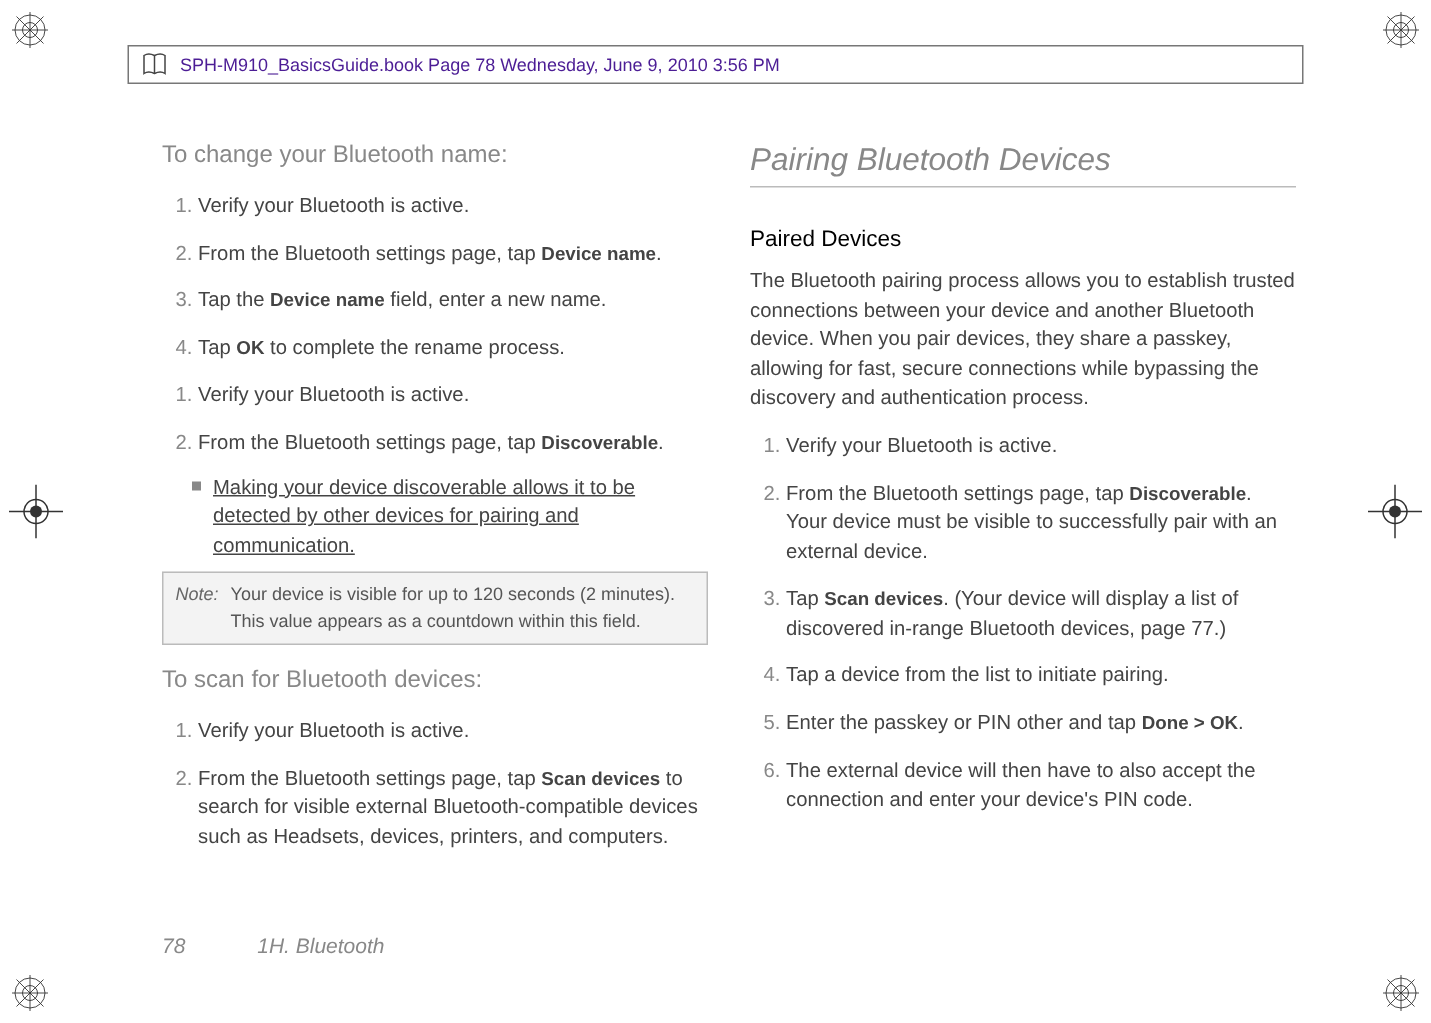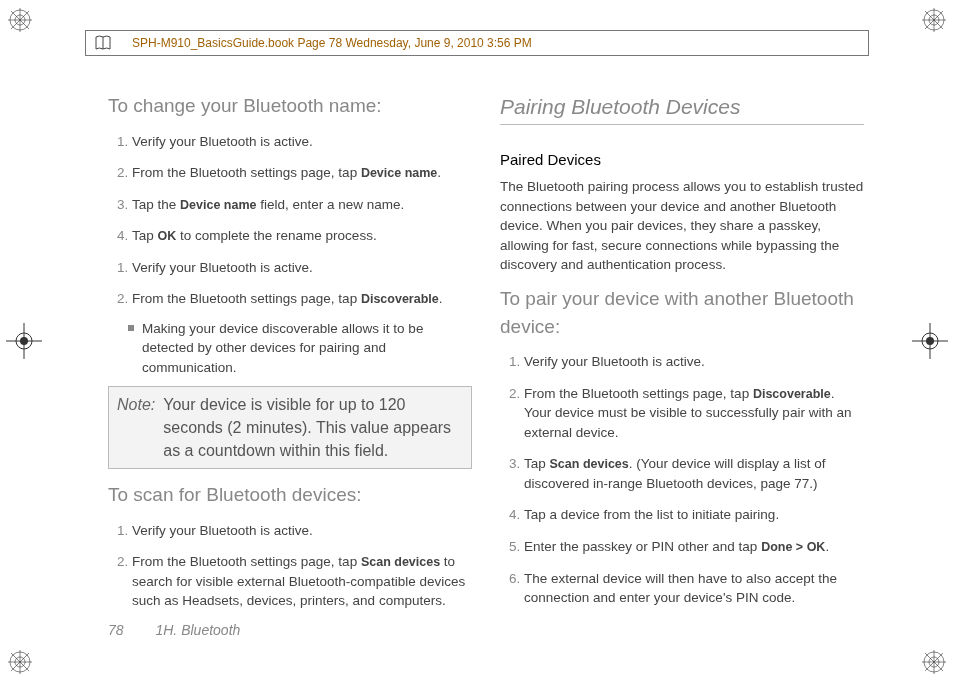--- a/index.html
+++ b/index.html
@@ -31,75 +31,76 @@
   .reg-right { top: 50%; right: 6px; transform: translateY(-50%); }
   .header-line {
     position: absolute;
     top: 30px;
     left: 85px;
     right: 85px;
     height: 26px;
     border: 1px solid #777;
     display: flex;
     align-items: center;
-    gap: 20px;
+    gap: 8px;
     padding: 0 8px;
     font-size: 12px;
-    color: #a16207;
+    color: #4c1d95;
   }
   .header-icon svg { width: 18px; height: 18px; display: block; }
   .page-body {
     position: absolute;
     top: 92px;
     left: 108px;
     right: 90px;
     bottom: 70px;
     display: flex;
     gap: 28px;
   }
   .col {
     flex: 1;
     font-size: 13.5px;
     line-height: 1.45;
     color: #444;
   }
   .lead {
     color: #888;
     margin-bottom: 6px;
-    font-size: 19px;
+    font-size: 16px;
   }
   ol.steps {
     margin: 0 0 10px 0;
     padding-left: 24px;
   }
   ol.steps li {
     margin-bottom: 6px;
     position: relative;
     margin-top: 12px;
   }
   ol.steps li::marker {
     color: #888;
   }
   .bold-ui { font-weight: bold; font-family: Liberation Sans, sans-serif; font-size: 12.5px; }
   .bullet-sub {
     margin: 4px 0 6px 20px;
     display: flex;
     gap: 8px;
+    text-decoration: underline;
   }
   .bullet-sub .sq {
     width: 6px; height: 6px; background: #888; margin-top: 6px; flex-shrink: 0;
   }
   .note-box {
     border: 1px solid #bbb;
     background: #f3f3f3;
     margin: 8px 0 12px 0;
     padding: 6px 8px;
     display: flex;
     gap: 8px;
-    font-size: 16px;
+    font-size: 12px;
     color: #555;
   }
   .note-box .note-label {
     font-style: italic;
     color: #666;
     flex-shrink: 0;
   }
   .section-title {
     font-size: 21px;
     font-style: italic;
@@ -118,21 +119,21 @@
     margin-bottom: 10px;
   }
   .footer {
     position: absolute;
     bottom: 44px;
     left: 108px;
     font-style: italic;
     color: #888;
     font-size: 14px;
   }
-  .footer .pnum { margin-right: 28px; text-align: center; }
+  .footer .pnum { margin-right: 44px; text-align: center; }
 </style>
 </head>
 <body>
 
 <div class="crop-mark crop-tl">
   <svg viewBox="0 0 24 24">
       <g stroke="#333" stroke-width="0.6" fill="none">
         <circle cx="12" cy="12" r="10"></circle>
         <circle cx="12" cy="12" r="5"></circle>
         <line x1="12" y1="0" x2="12" y2="24"></line>
@@ -240,21 +241,20 @@
     <ol class="steps" id="steps3">
         <li><span>Verify your Bluetooth is active.</span></li>
         <li><span>From the Bluetooth settings page, tap </span><span class="bold-ui">Scan devices</span><span> to search for visible external Bluetooth-compatible devices such as Headsets, devices, printers, and computers.</span></li>
       </ol>
   </div>
 
   <div class="col">
     <div class="section-title">Pairing Bluetooth Devices</div>
     <div class="subsection">Paired Devices</div>
     <div class="para">The Bluetooth pairing process allows you to establish trusted connections between your device and another Bluetooth device. When you pair devices, they share a passkey, allowing for fast, secure connections while bypassing the discovery and authentication process.</div>
-    <div class="lead">To pair your device with another Bluetooth device:</div>
     <ol class="steps" id="steps4">
         <li><span>Verify your Bluetooth is active.</span></li>
         <li><span>From the Bluetooth settings page, tap </span><span class="bold-ui">Discoverable</span><span>. Your device must be visible to successfully pair with an external device.</span></li>
         <li><span>Tap </span><span class="bold-ui">Scan devices</span><span>. (Your device will display a list of discovered in-range Bluetooth devices, page 77.)</span></li>
         <li><span>Tap a device from the list to initiate pairing.</span></li>
         <li><span>Enter the passkey or PIN other and tap </span><span class="bold-ui">Done &gt; OK</span><span>.</span></li>
         <li><span>The external device will then have to also accept the connection and enter your device's PIN code.</span></li>
       </ol>
   </div>
 </div>

